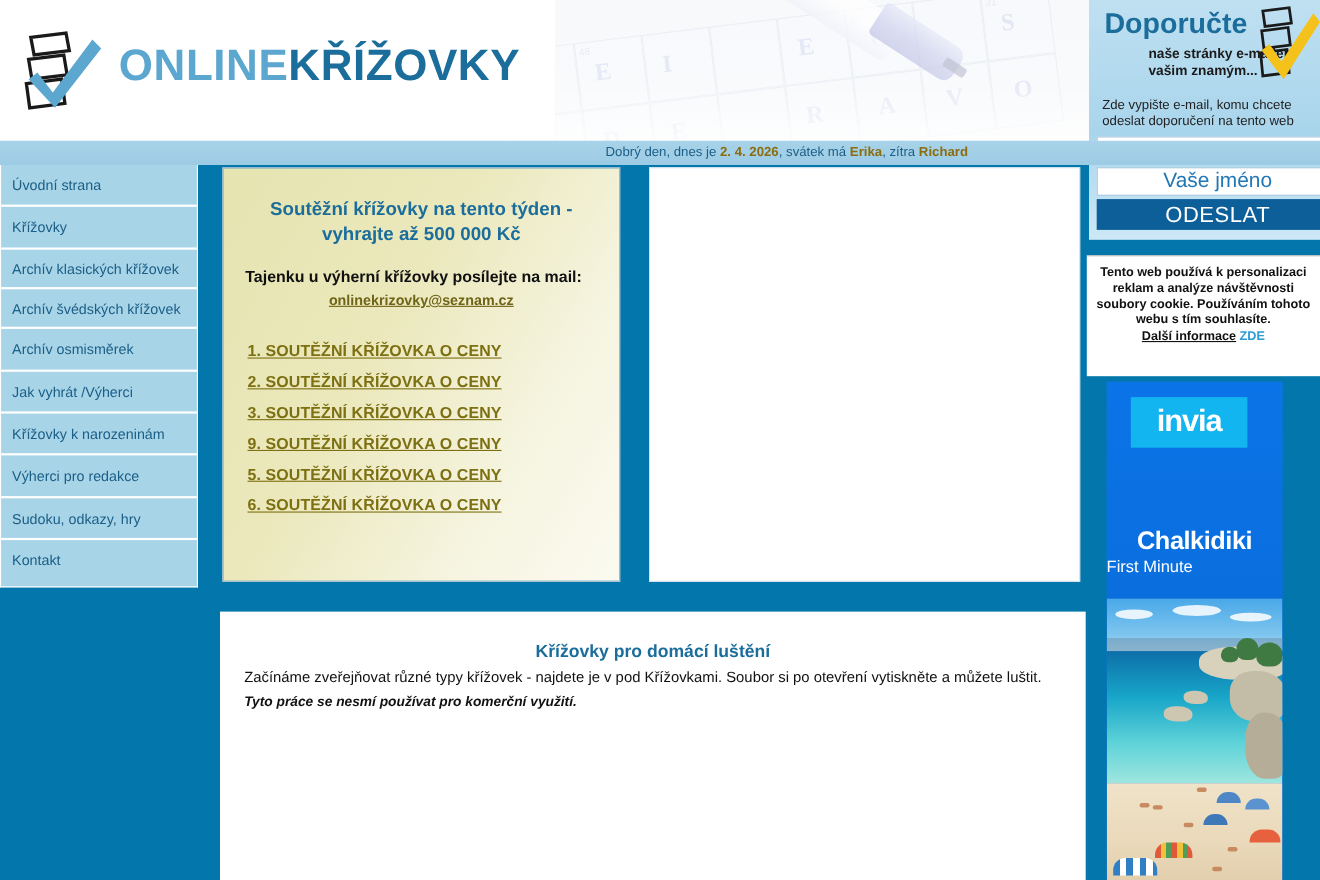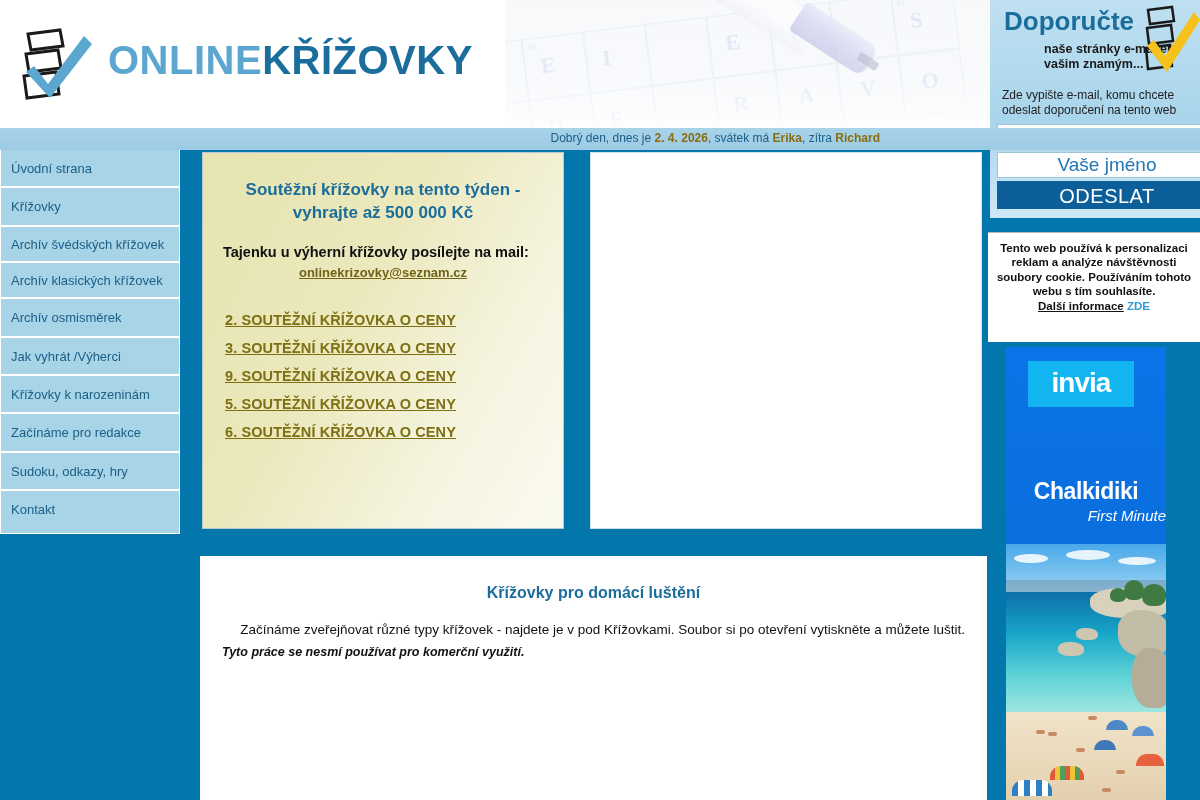--- a/index.html
+++ b/index.html
@@ -57,34 +57,34 @@
   #contest-title { margin:26px 20px 0; text-align:center; font-size:17px; font-weight:bold; color:#1b6d9b; line-height:1.35; }
   #contest-sub { margin:18px 20px 0; text-align:left; font-size:14.5px; font-weight:bold; color:#101010; line-height:1.32; }
   #contest-mail { display:block; margin:3px auto 0; text-align:center; font-size:13px; font-weight:bold; color:#6f6316; text-decoration:underline; cursor:pointer; }
   #contest-links { margin:32px 0 0 22px; }
   .contest-link { display:block; font-size:14.5px; font-weight:bold; color:#7d7012; text-decoration:underline; margin-bottom:12px; cursor:pointer; letter-spacing:.1px; }
 
   #ad-slot { position:absolute; left:590px; top:152px; width:392px; height:377px; background:#ffffff; border:1px solid #cfe2ee; }
 
   #lower-box { position:absolute; left:200px; top:556px; width:787px; height:244px; background:#ffffff; }
   #lower-title { margin:28px 0 0; text-align:center; font-size:16px; font-weight:bold; color:#1b6d9b; }
-  #lower-p1 { margin:18px 22px 0; font-size:13.5px; color:#111; line-height:1.42;text-align:right; }
+  #lower-p1 { margin:4px 22px 0; font-size:13.5px; color:#111; line-height:1.42; }
   #lower-note { margin:6px 22px 0; font-size:12.5px; font-weight:bold; font-style:italic; color:#111; }
 
   
   #cookie-box { position:absolute; left:988px; top:232px; width:212px; height:110px; background:#ffffff; border-top:1px solid #b9b9b9; }
   #cookie-text { margin:8px 6px 0; text-align:center; font-size:11.5px; font-weight:bold; color:#111; line-height:1.26; }
   #cookie-more { color:#111; text-decoration:underline; cursor:pointer; }
   #cookie-zde { color:#2e9bd4; text-decoration:none; cursor:pointer; }
 
   #invia { position:absolute; left:1006px; top:347px; width:160px; height:504px; overflow:hidden; background:linear-gradient(180deg,#0b74e8 0%,#0a6ddc 45%,#0a66d4 100%); }
   #invia-logo { position:absolute; left:22px; top:14px; width:106px; height:46px; background:#12b5f0; }
   #invia-logo-t { position:absolute; left:0; right:0; top:6px; text-align:center; color:#fff; font-size:28px; font-weight:bold; letter-spacing:-1px; }
   #invia-h1 { position:absolute; left:0; right:0; top:131px; text-align:center; color:#fff; font-size:23px; font-weight:bold; letter-spacing:-.4px; }
-  #invia-h2 { position:absolute; left:0; right:0; top:160px; text-align:right; color:#fff; font-size:15px;font-style:italic; }
+  #invia-h2 { position:absolute; left:0; right:0; top:160px; text-align:left; color:#fff; font-size:15px; }
   #invia-photo { position:absolute; left:0; top:197px; width:160px; height:256px; overflow:hidden; }
   .ip-sky   { position:absolute; left:0; top:0; width:160px; height:48px; background:linear-gradient(180deg,#49a8e8 0%,#7fc6ef 70%,#a9dbf5 100%); }
   .ip-cloud { position:absolute; background:#ffffff; border-radius:50%; opacity:.85; }
   .ip-hill  { position:absolute; left:0; top:36px; width:160px; height:16px; background:#6f93ad; opacity:.55; }
   .ip-sea   { position:absolute; left:0; top:48px; width:160px; height:120px; background:linear-gradient(180deg,#0d6fa8 0%,#18a6c9 35%,#5fd3d8 70%,#9fe6df 100%); }
   .ip-rock  { position:absolute; background:#c8c3b0; border-radius:40% 50% 35% 45%; }
   .ip-tree  { position:absolute; background:#3e7a42; border-radius:50% 50% 40% 40%; }
   .ip-sand  { position:absolute; left:0; top:168px; width:160px; height:88px; background:linear-gradient(180deg,#f0e3c9 0%,#ead9ba 60%,#e2cfae 100%); }
   .ip-umb   { position:absolute; width:22px; height:10px; border-radius:11px 11px 0 0; }
   .ip-person{ position:absolute; width:9px; height:4px; border-radius:3px; background:#c98a62; }
@@ -171,36 +171,37 @@
 <div id="datebar">
   <div id="datebar-text">
     <span>Dobrý den, dnes je </span><b>2. 4. 2026</b><span>, svátek má </span><b>Erika</b><span>, zítra </span><b>Richard</b>
   </div>
 </div>
 
 <div id="left-col">
   <nav id="nav">
     <a class="nav-item">Úvodní strana</a>
     <a class="nav-item">Křížovky</a>
+    <a class="nav-item two-line">Archív klasických křížovek</a>
     <a class="nav-item two-line">Archív švédských křížovek</a>
-    <a class="nav-item two-line">Archív klasických křížovek</a>
     <a class="nav-item">Archív osmisměrek</a>
     <a class="nav-item">Jak vyhrát /Výherci</a>
     <a class="nav-item">Křížovky k narozeninám</a>
-    <a class="nav-item">Začínáme pro redakce</a>
+    <a class="nav-item">Výherci pro redakce</a>
     <a class="nav-item">Sudoku, odkazy, hry</a>
     <a class="nav-item">Kontakt</a>
   </nav>
 </div>
 
 <div id="contest-box">
   <div id="contest-title">Soutěžní křížovky na tento týden - vyhrajte až 500 000 Kč</div>
   <div id="contest-sub">Tajenku u výherní křížovky posílejte na mail:</div>
   <a id="contest-mail">onlinekrizovky@seznam.cz</a>
   <div id="contest-links">
+    <a class="contest-link">1. SOUTĚŽNÍ KŘÍŽOVKA O CENY</a>
     <a class="contest-link">2. SOUTĚŽNÍ KŘÍŽOVKA O CENY</a>
     <a class="contest-link">3. SOUTĚŽNÍ KŘÍŽOVKA O CENY</a>
     <a class="contest-link">9. SOUTĚŽNÍ KŘÍŽOVKA O CENY</a>
     <a class="contest-link">5. SOUTĚŽNÍ KŘÍŽOVKA O CENY</a>
     <a class="contest-link">6. SOUTĚŽNÍ KŘÍŽOVKA O CENY</a>
   </div>
 </div>
 
 <div id="ad-slot"></div>
 

